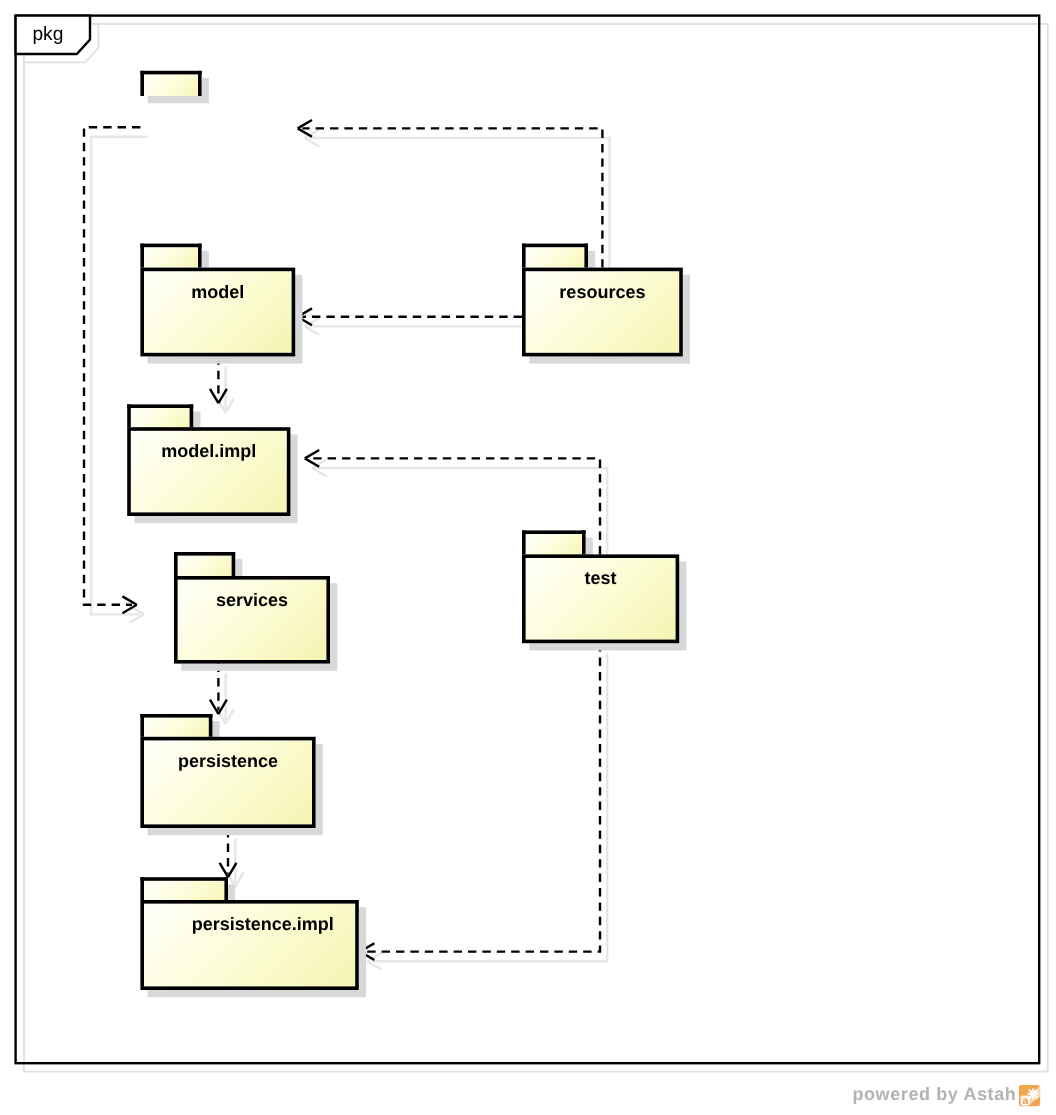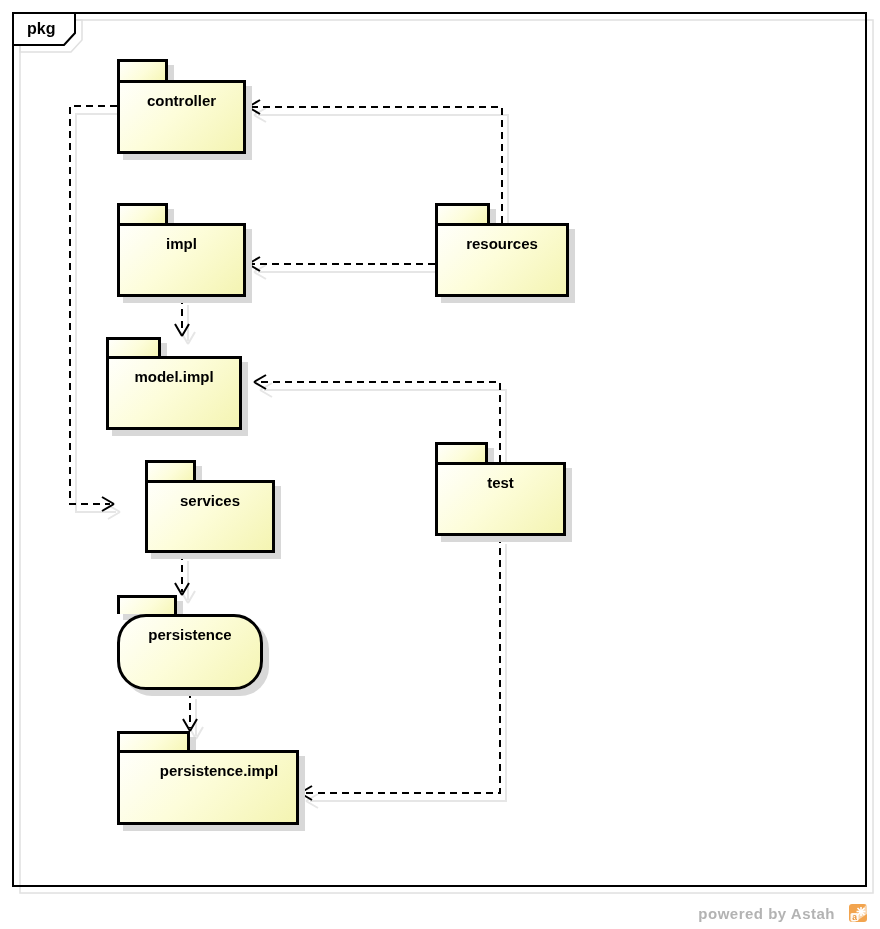--- a/index.html
+++ b/index.html
@@ -12,28 +12,28 @@
     background:linear-gradient(135deg,#fffffb 0%,#fdfdda 55%,#f6f6b6 100%);
     box-shadow:6px 6px 0 #d8d8d8;}
   .pkg .body{box-sizing:border-box;border:3px solid #000;
     background:linear-gradient(135deg,#fffffb 0%,#fdfdda 45%,#f4f4b2 100%);
     box-shadow:6px 6px 0 #d8d8d8;
     text-align:center;padding-top:9px;font-size:15px;font-weight:bold;color:#000;}
   .p-controller{left:117px;top:59px;}      .p-controller .tab{width:51px;height:21px;} .p-controller .body{width:129px;height:74px;}
   .p-model{left:117px;top:203px;}          .p-model .tab{width:51px;height:20px;}      .p-model .body{width:129px;height:74px;}
   .p-modelimpl{left:106px;top:337px;}      .p-modelimpl .tab{width:55px;height:19px;}  .p-modelimpl .body{width:136px;height:74px;}
   .p-services{left:117px;top:460px;padding-left:28px;}       .p-services .tab{width:51px;height:20px;}   .p-services .body{width:130px;height:73px;}
-  .p-persistence{left:117px;top:595px;}    .p-persistence .tab{width:60px;height:19px;}.p-persistence .body{width:146px;height:76px;border-radius:29px;}
+  .p-persistence{left:117px;top:595px;}    .p-persistence .tab{width:60px;height:19px;}.p-persistence .body{width:146px;height:76px;}
   .p-persistenceimpl{left:117px;top:731px;}.p-persistenceimpl .tab{width:73px;height:19px;}.p-persistenceimpl .body{width:182px;height:75px;padding-left:22px;}
   .p-resources{left:435px;top:203px;}      .p-resources .tab{width:55px;height:20px;}  .p-resources .body{width:134px;height:74px;}
   .p-test{left:435px;top:442px;}           .p-test .tab{width:53px;height:20px;}       .p-test .body{width:131px;height:74px;}
   
-  .frame-label{position:absolute;left:27px;top:20px;z-index:4;font-size:16px;font-weight:bold;color:#000;}
+  .frame-label{position:absolute;left:27px;top:20px;z-index:4;font-size:16px;font-weight:normal;color:#000;}
   
-  .watermark{position:absolute;top:904px;right:13px;z-index:6;display:flex;align-items:center;gap:14px;}
+  .watermark{position:absolute;top:904px;right:13px;z-index:6;display:flex;gap:2px;}
   .watermark .wm-text{font-size:15px;font-weight:bold;color:#b3b3b3;letter-spacing:.5px;}
   .wm-logo{width:18px;height:18px;display:block;}
 </style>
 </head>
 <body>
 
 <div class="canvas">
 
   <svg class="wires" viewBox="0 0 880 929">
 
@@ -95,25 +95,24 @@
         <path stroke-dasharray="7 5" d="M500,536 L500,793 L304,793"></path>
         <path d="M300,793 L312,786 M300,793 L312,800"></path>
       </g>
     </g>
   </svg>
 
   <div class="frame-label">pkg</div>
 
   <div class="pkg p-controller">
     <div class="tab"></div>
-    <div class="body"><span>controller</span></div>
   </div>
   <div class="pkg p-model">
     <div class="tab"></div>
-    <div class="body"><span>impl</span></div>
+    <div class="body"><span>model</span></div>
   </div>
   <div class="pkg p-modelimpl">
     <div class="tab"></div>
     <div class="body"><span>model.impl</span></div>
   </div>
   <div class="pkg p-services">
     <div class="tab"></div>
     <div class="body"><span>services</span></div>
   </div>
   <div class="pkg p-persistence">

